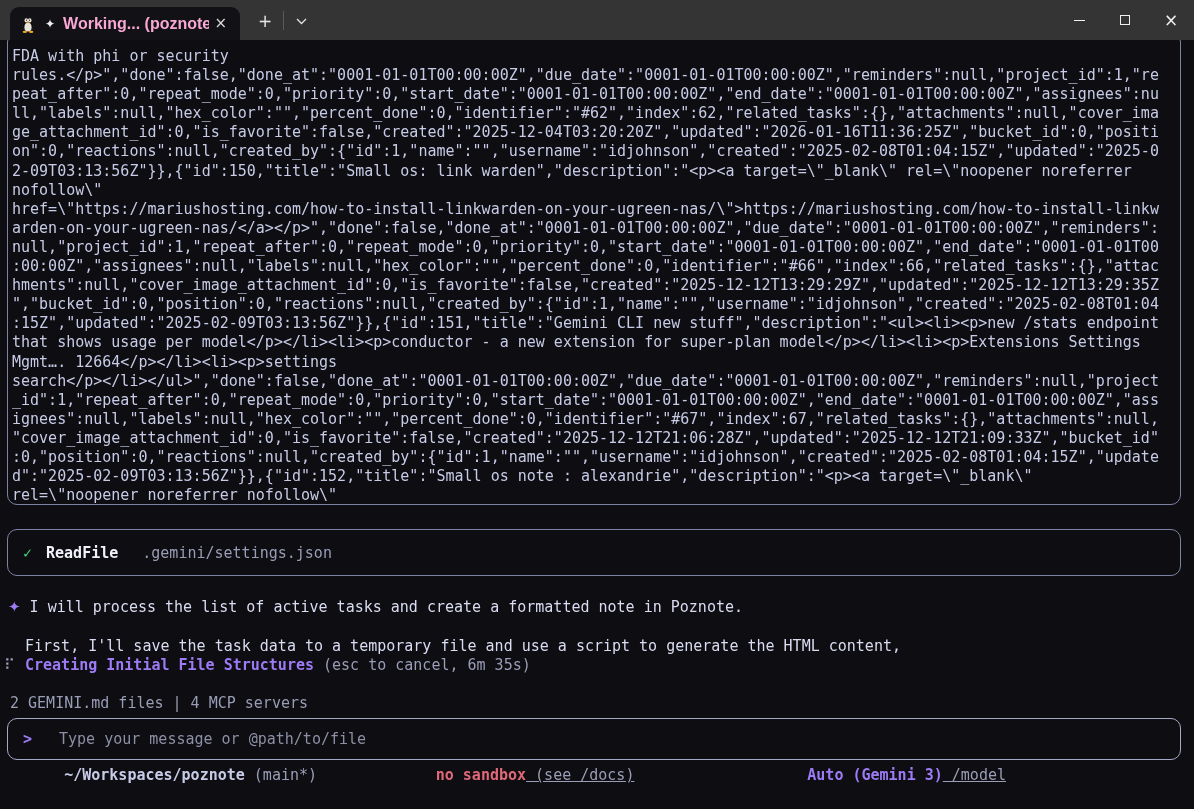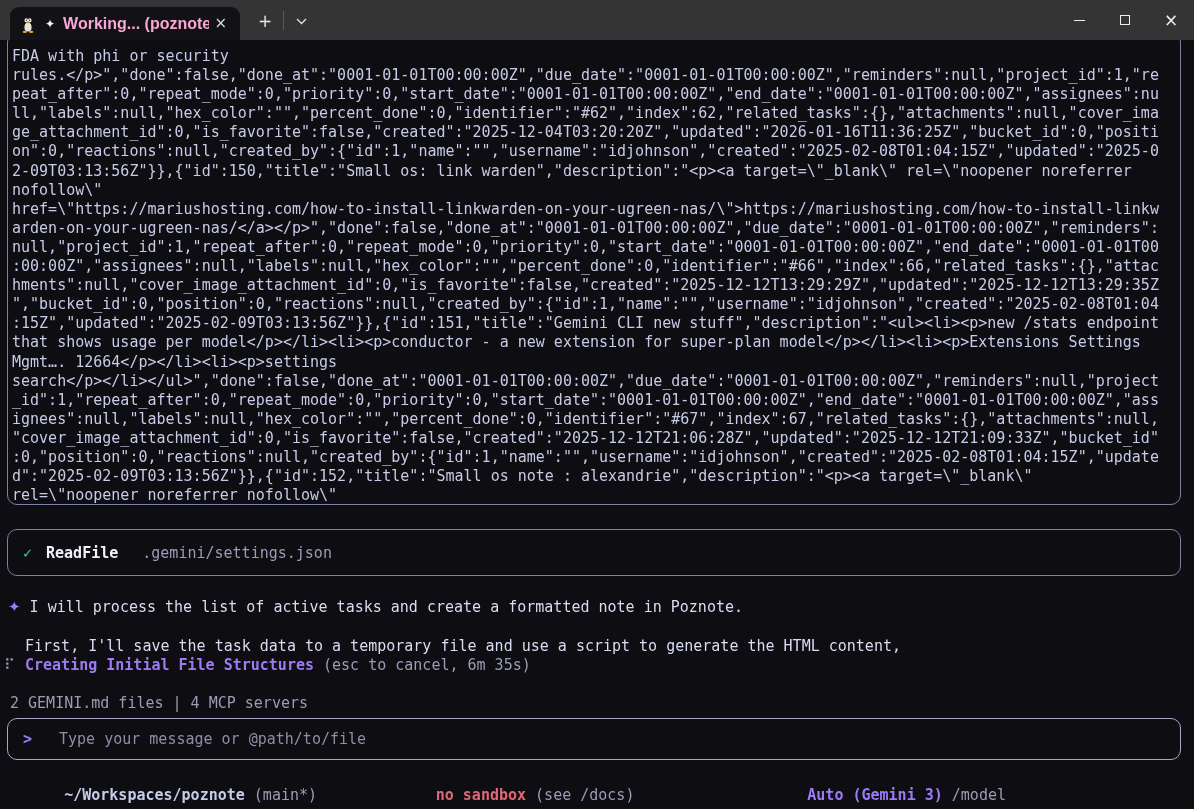--- a/index.html
+++ b/index.html
@@ -58,29 +58,29 @@
   .contextline { position:absolute; left:10px; top:654px; color:var(--dim,#9a9db6); white-space:pre; }
 
   .input-box { position:absolute; left:7px; top:678px; width:1174px; height:42px;
                border:1px solid var(--inputBorder,#a6a8c8); border-radius:10px;
                display:flex; align-items:center; padding-left:15px; }
   .prompt-char { color:var(--accent,#9d7bf5); font-weight:700; margin-right:8px; }
   .cli-input { flex:1; background:transparent; border:none; outline:none; color:#d0d2e8;
                font-family:"DejaVu Sans Mono",monospace; font-size:15px; padding-left:19px; }
   .cli-input::placeholder { color:#8d8fa4; opacity:1; }
 
-  .footer { position:absolute; left:0; top:728px; width:1014px; height:24px; display:grid;
+  .footer { position:absolute; left:0; top:708px; width:1014px; height:24px; display:grid;
             grid-template-columns:1fr auto 1fr; align-items:center; padding:0 8px 0 10px; }
   .footer-left { white-space:pre; }
   .footer-center { white-space:pre; text-align:center; }
   .footer-right { white-space:pre; text-align:right; }
   .cwd { color:#c8cbe8; font-weight:700; }
   .branch { color:var(--dim,#9a9db6); }
   .sandbox { color:var(--red,#df6879); font-weight:700;margin-top:38px; }
-  .hint { color:var(--dim,#9a9db6); }
+  .hint { color:var(--dim,#9a9db6);text-decoration:underline; }
   .model { color:var(--accent,#9d7bf5); font-weight:700; }
 </style>
 </head>
 <body>
 
 <div class="titlebar" style="background: rgb(52, 52, 52);">
   <div class="tab">
     <svg class="tab-icon" viewBox="0 0 16 18">
       <ellipse cx="8" cy="9.5" rx="5.4" ry="7.4" fill="#0a0a0a" stroke="#2b2b2b" stroke-width="0.5"></ellipse>
       <ellipse cx="8" cy="12.2" rx="3.6" ry="4.4" fill="#e9e5da"></ellipse>

